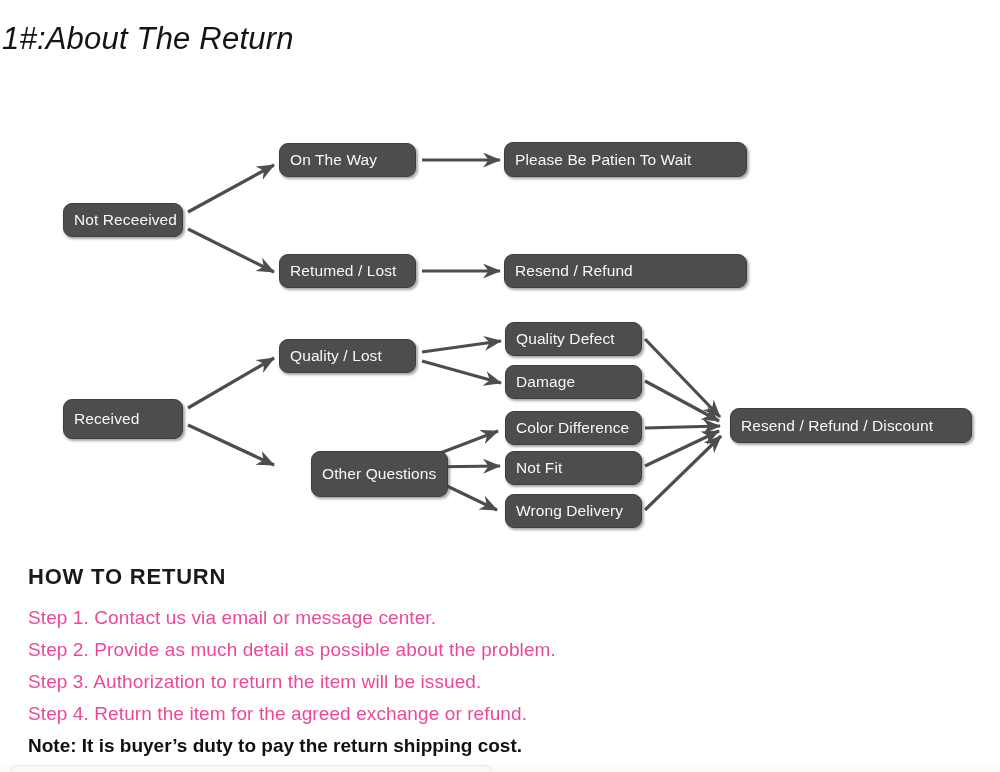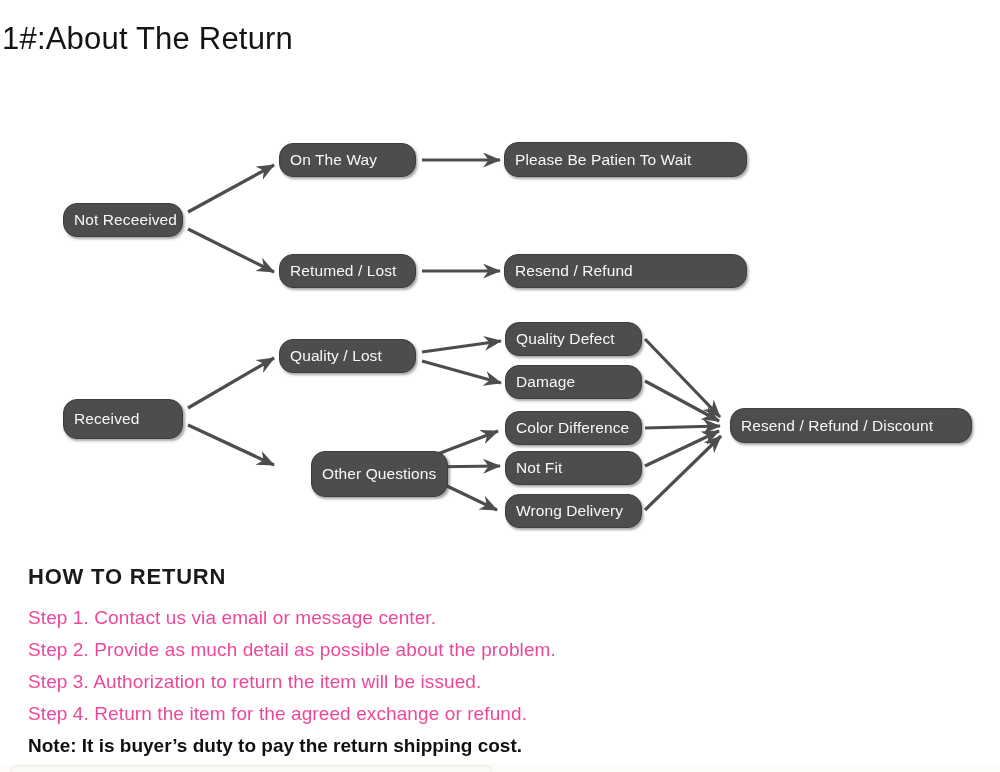--- a/index.html
+++ b/index.html
@@ -2,27 +2,27 @@
 <html><head>
 <meta charset="utf-8">
 <style>
   html,body { margin:0; padding:0; background:#ffffff; }
   .canvas {
     position:relative; width:1000px; height:772px; background:#ffffff;
     font-family:"Liberation Sans", sans-serif; overflow:hidden;
   }
   .page-title {
     position:absolute; left:2px; top:21px; margin:0;
-    font-size:31px; font-weight:400; color:#141414; letter-spacing:0.2px;
+    font-size:31px; font-weight:400; color:#141414; letter-spacing:0.2px;font-style:italic;
   }
   .flow-svg { position:absolute; left:0; top:0; width:1000px; height:772px; z-index:1; }
   .nd {
     position:absolute; z-index:2; box-sizing:border-box;
     background:#4d4d4d; color:#f7f7f7;
-    border:1px solid #3e3e3e; border-radius:14px;
+    border:1px solid #3e3e3e; border-radius:9px;
     box-shadow:1.5px 2px 2.5px rgba(60,60,60,0.45);
     display:flex; align-items:center; padding:0 10px;
     font-size:15.5px; letter-spacing:0.1px; white-space:nowrap;
   }
   #nd-not-received    { left:63px;  top:203px; width:120px; height:34px;text-align:center; }
   #nd-on-the-way      { left:279px; top:143px; width:137px; height:34px; }
   #nd-please-wait     { left:504px; top:142px; width:243px; height:35px; }
   #nd-returned-lost   { left:279px; top:254px; width:137px; height:34px; }
   #nd-resend-refund   { left:504px; top:254px; width:243px; height:34px; }
   #nd-received        { left:63px;  top:399px; width:120px; height:40px; }

